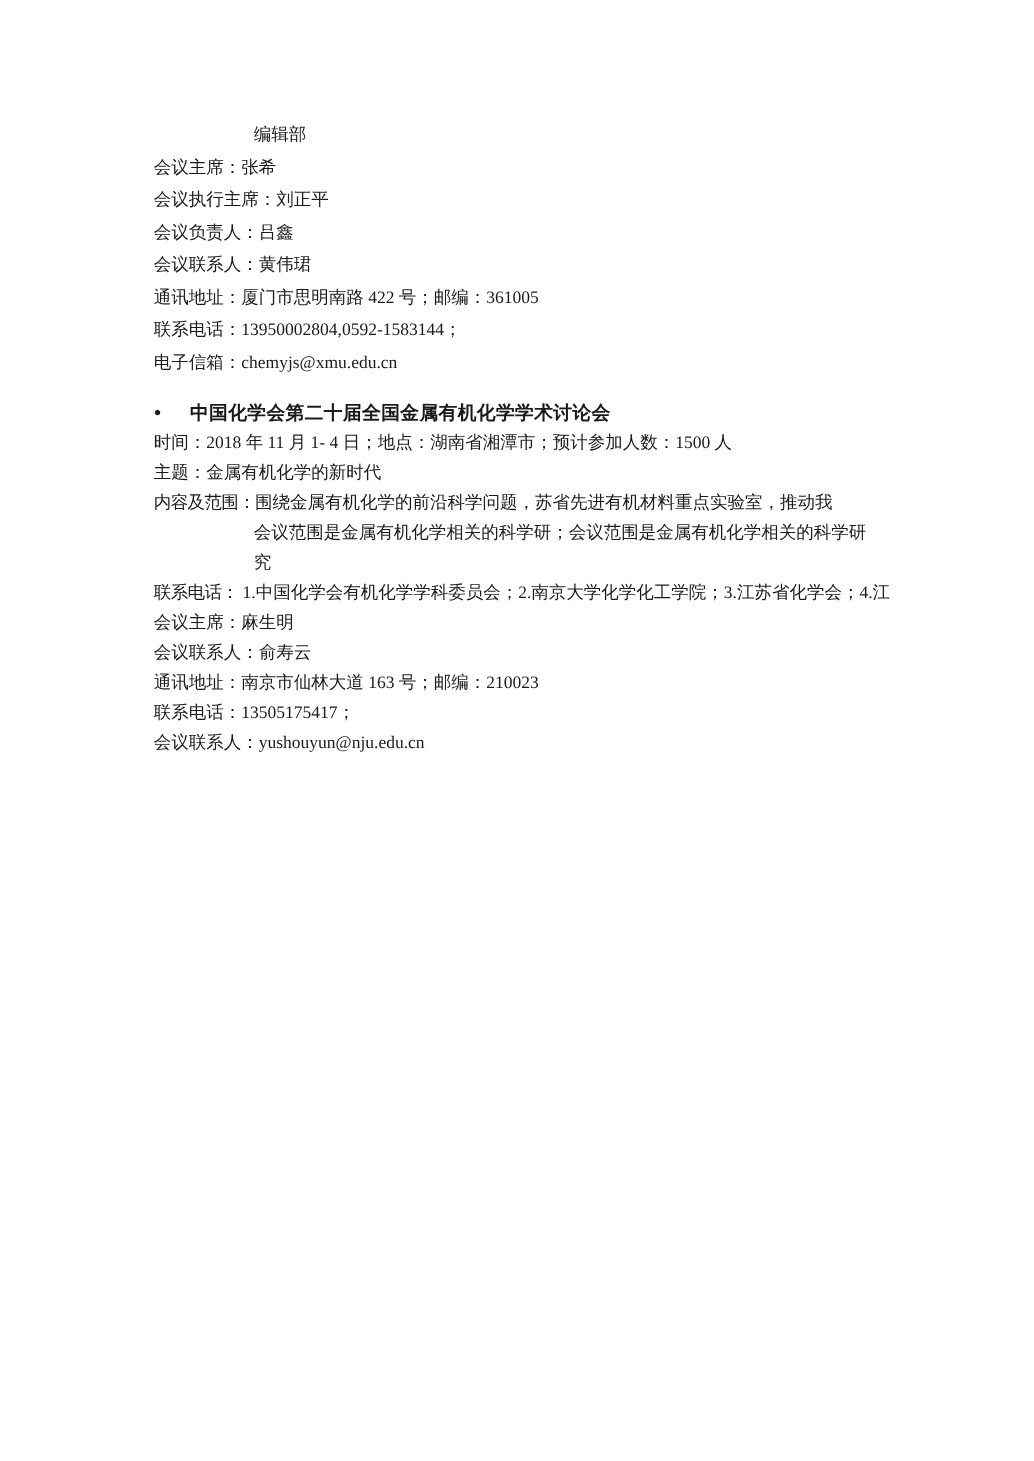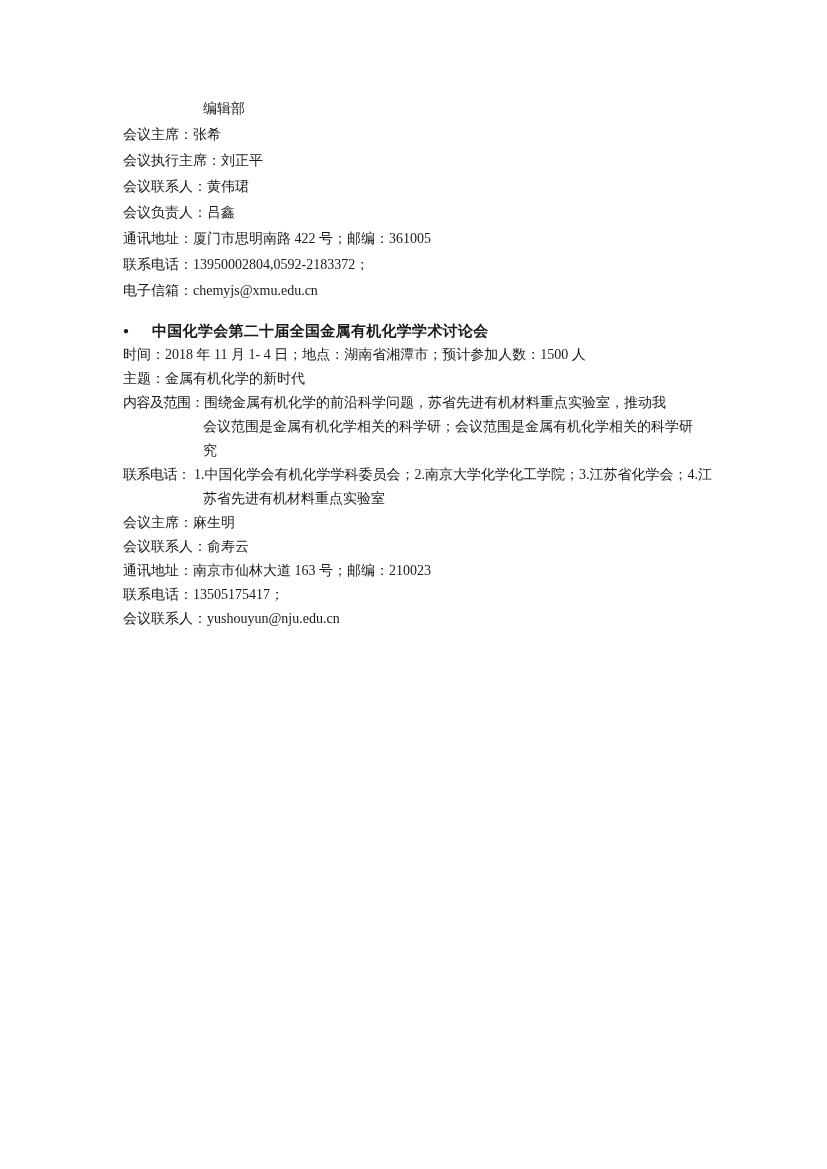--- a/index.html
+++ b/index.html
@@ -72,44 +72,43 @@
 </head>
 <body>
 
 <div class="doc-page">
   <div class="content">
 
     <section>
       <div class="line indent">编辑部</div>
       <div class="line">会议主席：张希</div>
       <div class="line">会议执行主席：刘正平</div>
+      <div class="line">会议负责人：吕鑫</div>
       <div class="line">会议联系人：黄伟珺</div>
-      <div class="line">会议负责人：吕鑫</div>
       <div class="line">通讯地址：厦门市思明南路 422 号；邮编：361005</div>
-      <div class="line">联系电话：13950002804,0592-2183372；</div>
+      <div class="line">联系电话：13950002804,0592-1583144；</div>
       <div class="line">电子信箱：chemyjs@xmu.edu.cn</div>
     </section>
 
     <section class="entry">
       <div class="entry-title">
         <span class="bullet">●</span><span class="title-text">中国化学会第二十届全国金属有机化学学术讨论会</span>
       </div>
 
       <div class="line">时间：2018 年 11 月 1- 4 日；地点：湖南省湘潭市；预计参加人数：1500 人</div>
       <div class="line">主题：金属有机化学的新时代</div>
 
       <div>
         <div class="line"><span class="para-label">内容及范围：</span><span>围绕金属有机化学的前沿科学问题，苏省先进有机材料重点实验室，推动我</span></div>
         <div class="line indent">会议范围是金属有机化学相关的科学研；会议范围是金属有机化学相关的科学研</div>
         <div class="line indent">究</div>
       </div>
 
       <div>
         <div class="line"><span class="para-label">联系电话：</span>&nbsp;<span>1.中国化学会有机化学学科委员会；2.南京大学化学化工学院；3.江苏省化学会；4.江</span></div>
-        <div class="line indent">苏省先进有机材料重点实验室</div>
       </div>
 
       <div class="line">会议主席：麻生明</div>
       <div class="line">会议联系人：俞寿云</div>
       <div class="line">通讯地址：南京市仙林大道 163 号；邮编：210023</div>
       <div class="line">联系电话：13505175417；</div>
       <div class="line">会议联系人：yushouyun@nju.edu.cn</div>
     </section>
 
   </div>

